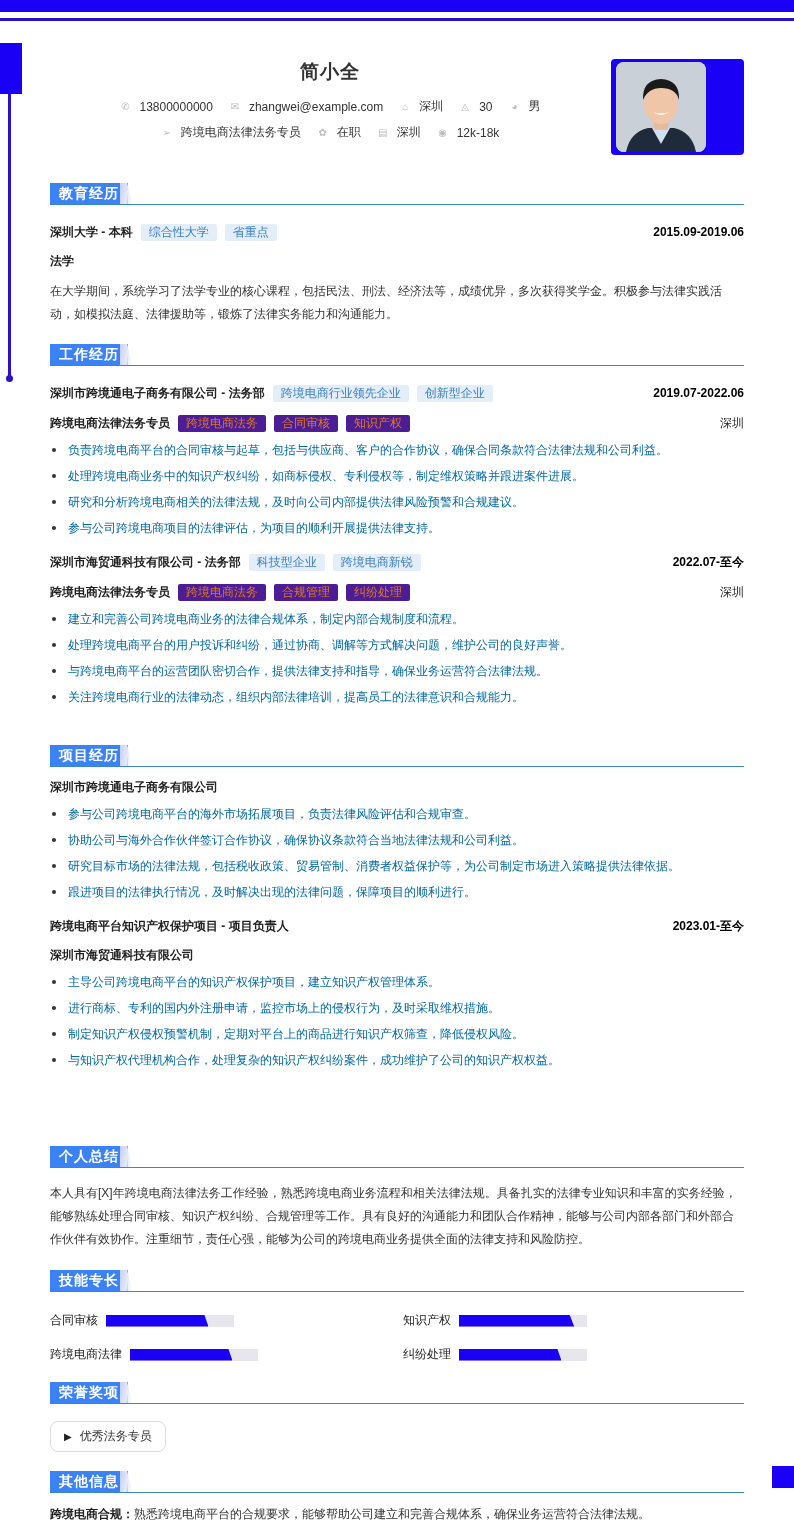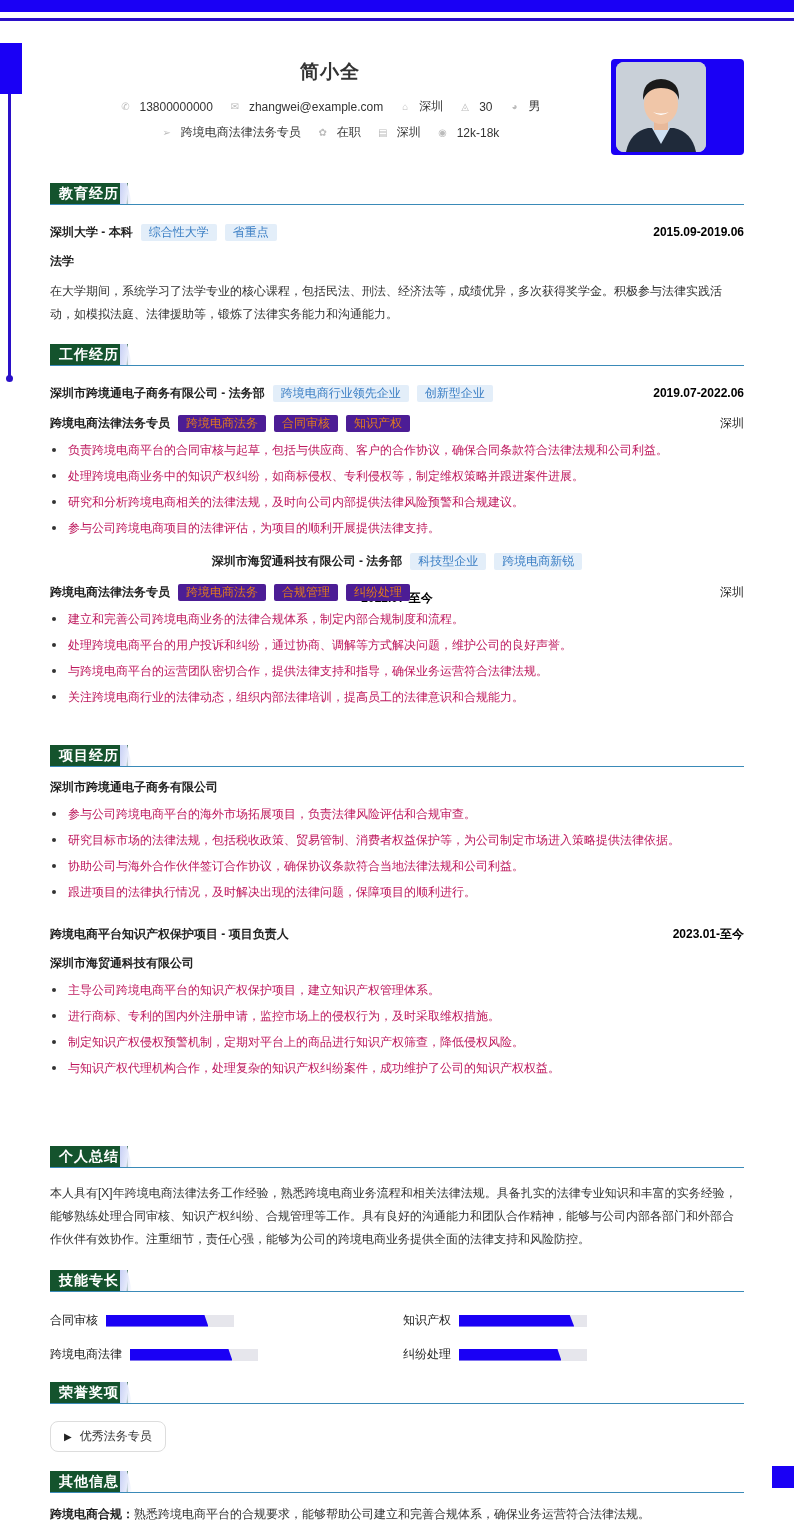--- a/index.html
+++ b/index.html
@@ -24,34 +24,34 @@
   .info-row { display: flex; justify-content: center; align-items: center; font-size: 12px; color: #333; margin-top: 13px; }
   .info-row + .info-row { margin-top: 9px; }
   .info-item { display: flex; align-items: center; margin: 0 8px; }
   .info-icon { display: inline-block; width: 12px; text-align: center; color: #bbb; font-size: 10px; margin-right: 8px; }
 
   .photo-frame { position: absolute; left: 611px; top: 59px; width: 133px; height: 96px; background: #1a00f5; border-radius: 4px; }
   .photo { position: absolute; left: 5px; top: 3px; width: 90px; height: 90px; background: #c9d0d8; border-radius: 8px; overflow: hidden; }
 
   .section { position: absolute; left: 50px; width: 694px; }
   .sec-head { position: relative; height: 22px; border-bottom: 1px solid #3a8ab8; }
-  .sec-title { position: absolute; left: 0; top: 0; height: 21px; padding: 0 9px; background: #14532d; color: #fff; font-size: 14px; font-weight: bold; line-height: 21px; letter-spacing: 1px; }
+  .sec-title { position: absolute; left: 0; top: 0; height: 21px; padding: 0 9px; background: #3b82f6; color: #fff; font-size: 14px; font-weight: bold; line-height: 21px; letter-spacing: 1px; }
   .sec-tail { position: absolute; top: 0; width: 12px; height: 21px; background: linear-gradient(100deg, #c7cff5 0%, #e6ebfb 60%, rgba(255,255,255,0) 100%); clip-path: polygon(0 0, 60% 0, 100% 100%, 0 100%); }
 
   .row { display: flex; align-items: center; justify-content: space-between; height: 18px; gap: 20px; }
   .row-left { display: flex; align-items: center; }
   .bold { font-weight: bold; font-size: 12px; color: #222; }
   .tag { display: inline-block; margin-left: 8px; padding: 0 8px; height: 17px; line-height: 17px; font-size: 12px; border-radius: 2px; }
   .tag-blue { background: #e3eef9; color: #3a7ec4; }
   .tag-orange { background: #4c1d95; color: #e07a1f; }
   .date { font-weight: bold; font-size: 12px; color: #000000; }
   .right-plain { font-size: 12px; color: #222; }
   .para { font-size: 12px; line-height: 23px; color: #333; }
   ul.bullets { list-style: none; }
-  ul.bullets li { position: relative; padding-left: 18px; font-size: 12px; line-height: 26px; color: #be185d; }
+  ul.bullets li { position: relative; padding-left: 18px; font-size: 12px; line-height: 26px; color: #0369a1; }
   ul.bullets li::before { content: ""; position: absolute; left: 2px; top: 11px; width: 4px; height: 4px; background: #333; border-radius: 50%; }
 
   .skill-grid { display: grid; grid-template-columns: 353px 341px; row-gap: 17px; margin-top: 20px; }
   .skill { display: flex; align-items: center; font-size: 12px; color: #222; }
   .skill-label { margin-right: 8px; }
   .skill-track { position: relative; width: 128px; height: 12px; background: #e6e6ec; }
   .skill-fill { position: absolute; left: 0; top: 0; height: 12px; background: #1a00f5; clip-path: polygon(0 0, 96% 0, 100% 100%, 0 100%); }
 
   .award-btn { display: inline-flex; align-items: center; height: 31px; padding: 0 13px; border: 1px solid #ddd; border-radius: 8px; font-size: 12px; color: #333; margin-top: 17px; }
   .award-btn .tri { font-size: 10px; margin-right: 8px; color: #222; }
@@ -167,21 +167,21 @@
     </div>
     <ul class="bullets" style="margin-top:5px;">
       <li>负责跨境电商平台的合同审核与起草，包括与供应商、客户的合作协议，确保合同条款符合法律法规和公司利益。</li>
       <li>处理跨境电商业务中的知识产权纠纷，如商标侵权、专利侵权等，制定维权策略并跟进案件进展。</li>
       <li>研究和分析跨境电商相关的法律法规，及时向公司内部提供法律风险预警和合规建议。</li>
       <li>参与公司跨境电商项目的法律评估，为项目的顺利开展提供法律支持。</li>
     </ul>
   </div>
 
   <div>
-    <div class="row" style="margin-top:12px;flex-direction:column;">
+    <div class="row" style="margin-top:12px;">
       <div class="row-left">
         <span class="bold">深圳市海贸通科技有限公司 - 法务部</span>
         <span class="tag tag-blue">科技型企业</span>
         <span class="tag tag-blue">跨境电商新锐</span>
       </div>
       <span class="date">2022.07-至今</span>
     </div>
     <div class="row" style="margin-top:12px;">
       <div class="row-left">
         <span class="bold">跨境电商法律法务专员</span>
@@ -203,28 +203,28 @@
 <div class="section" style="top:745px;">
   <div class="sec-head">
     <span class="sec-title">项目经历</span>
     <span class="sec-tail" style="left:70px;"></span>
   </div>
 
   <div>
     <div class="bold" style="margin-top:12px;">深圳市跨境通电子商务有限公司</div>
     <ul class="bullets" style="margin-top:5px;">
       <li>参与公司跨境电商平台的海外市场拓展项目，负责法律风险评估和合规审查。</li>
+      <li>协助公司与海外合作伙伴签订合作协议，确保协议条款符合当地法律法规和公司利益。</li>
       <li>研究目标市场的法律法规，包括税收政策、贸易管制、消费者权益保护等，为公司制定市场进入策略提供法律依据。</li>
-      <li>协助公司与海外合作伙伴签订合作协议，确保协议条款符合当地法律法规和公司利益。</li>
       <li>跟进项目的法律执行情况，及时解决出现的法律问题，保障项目的顺利进行。</li>
     </ul>
   </div>
 
   <div>
-    <div class="row" style="margin-top:20px;">
+    <div class="row" style="margin-top:12px;">
       <span class="bold">跨境电商平台知识产权保护项目 - 项目负责人</span>
       <span class="date">2023.01-至今</span>
     </div>
     <div class="bold" style="margin-top:12px;">深圳市海贸通科技有限公司</div>
     <ul class="bullets" style="margin-top:5px;">
       <li>主导公司跨境电商平台的知识产权保护项目，建立知识产权管理体系。</li>
       <li>进行商标、专利的国内外注册申请，监控市场上的侵权行为，及时采取维权措施。</li>
       <li>制定知识产权侵权预警机制，定期对平台上的商品进行知识产权筛查，降低侵权风险。</li>
       <li>与知识产权代理机构合作，处理复杂的知识产权纠纷案件，成功维护了公司的知识产权权益。</li>
     </ul>

